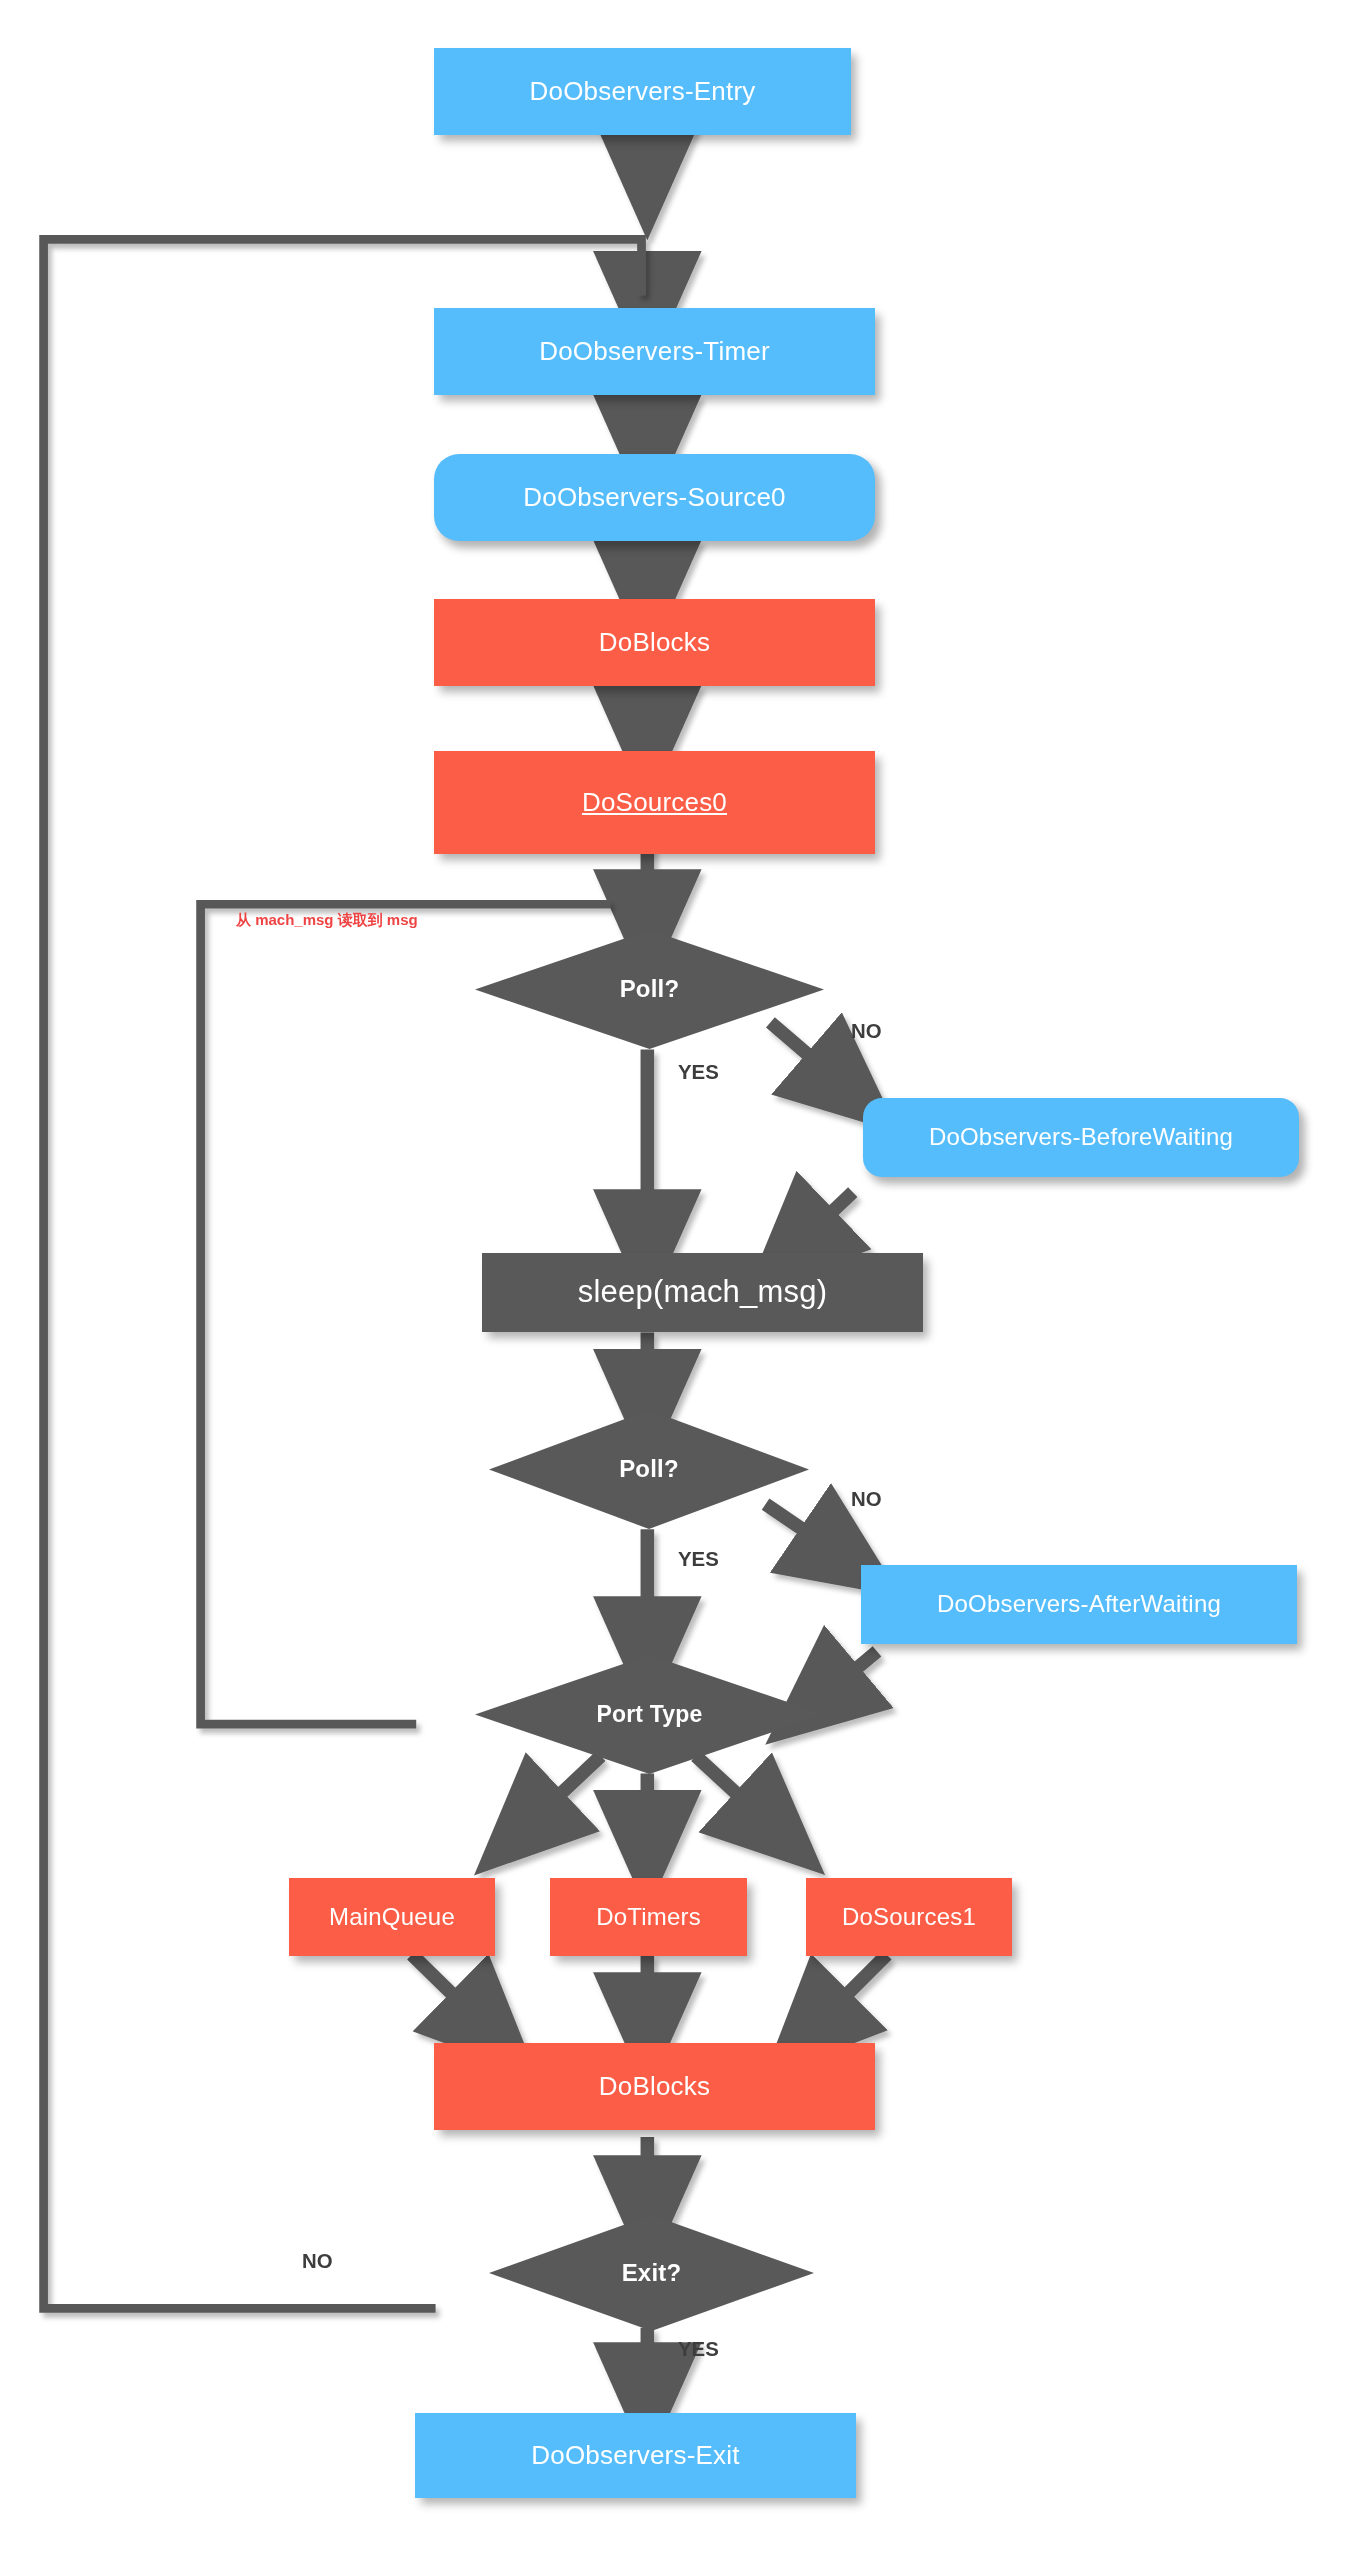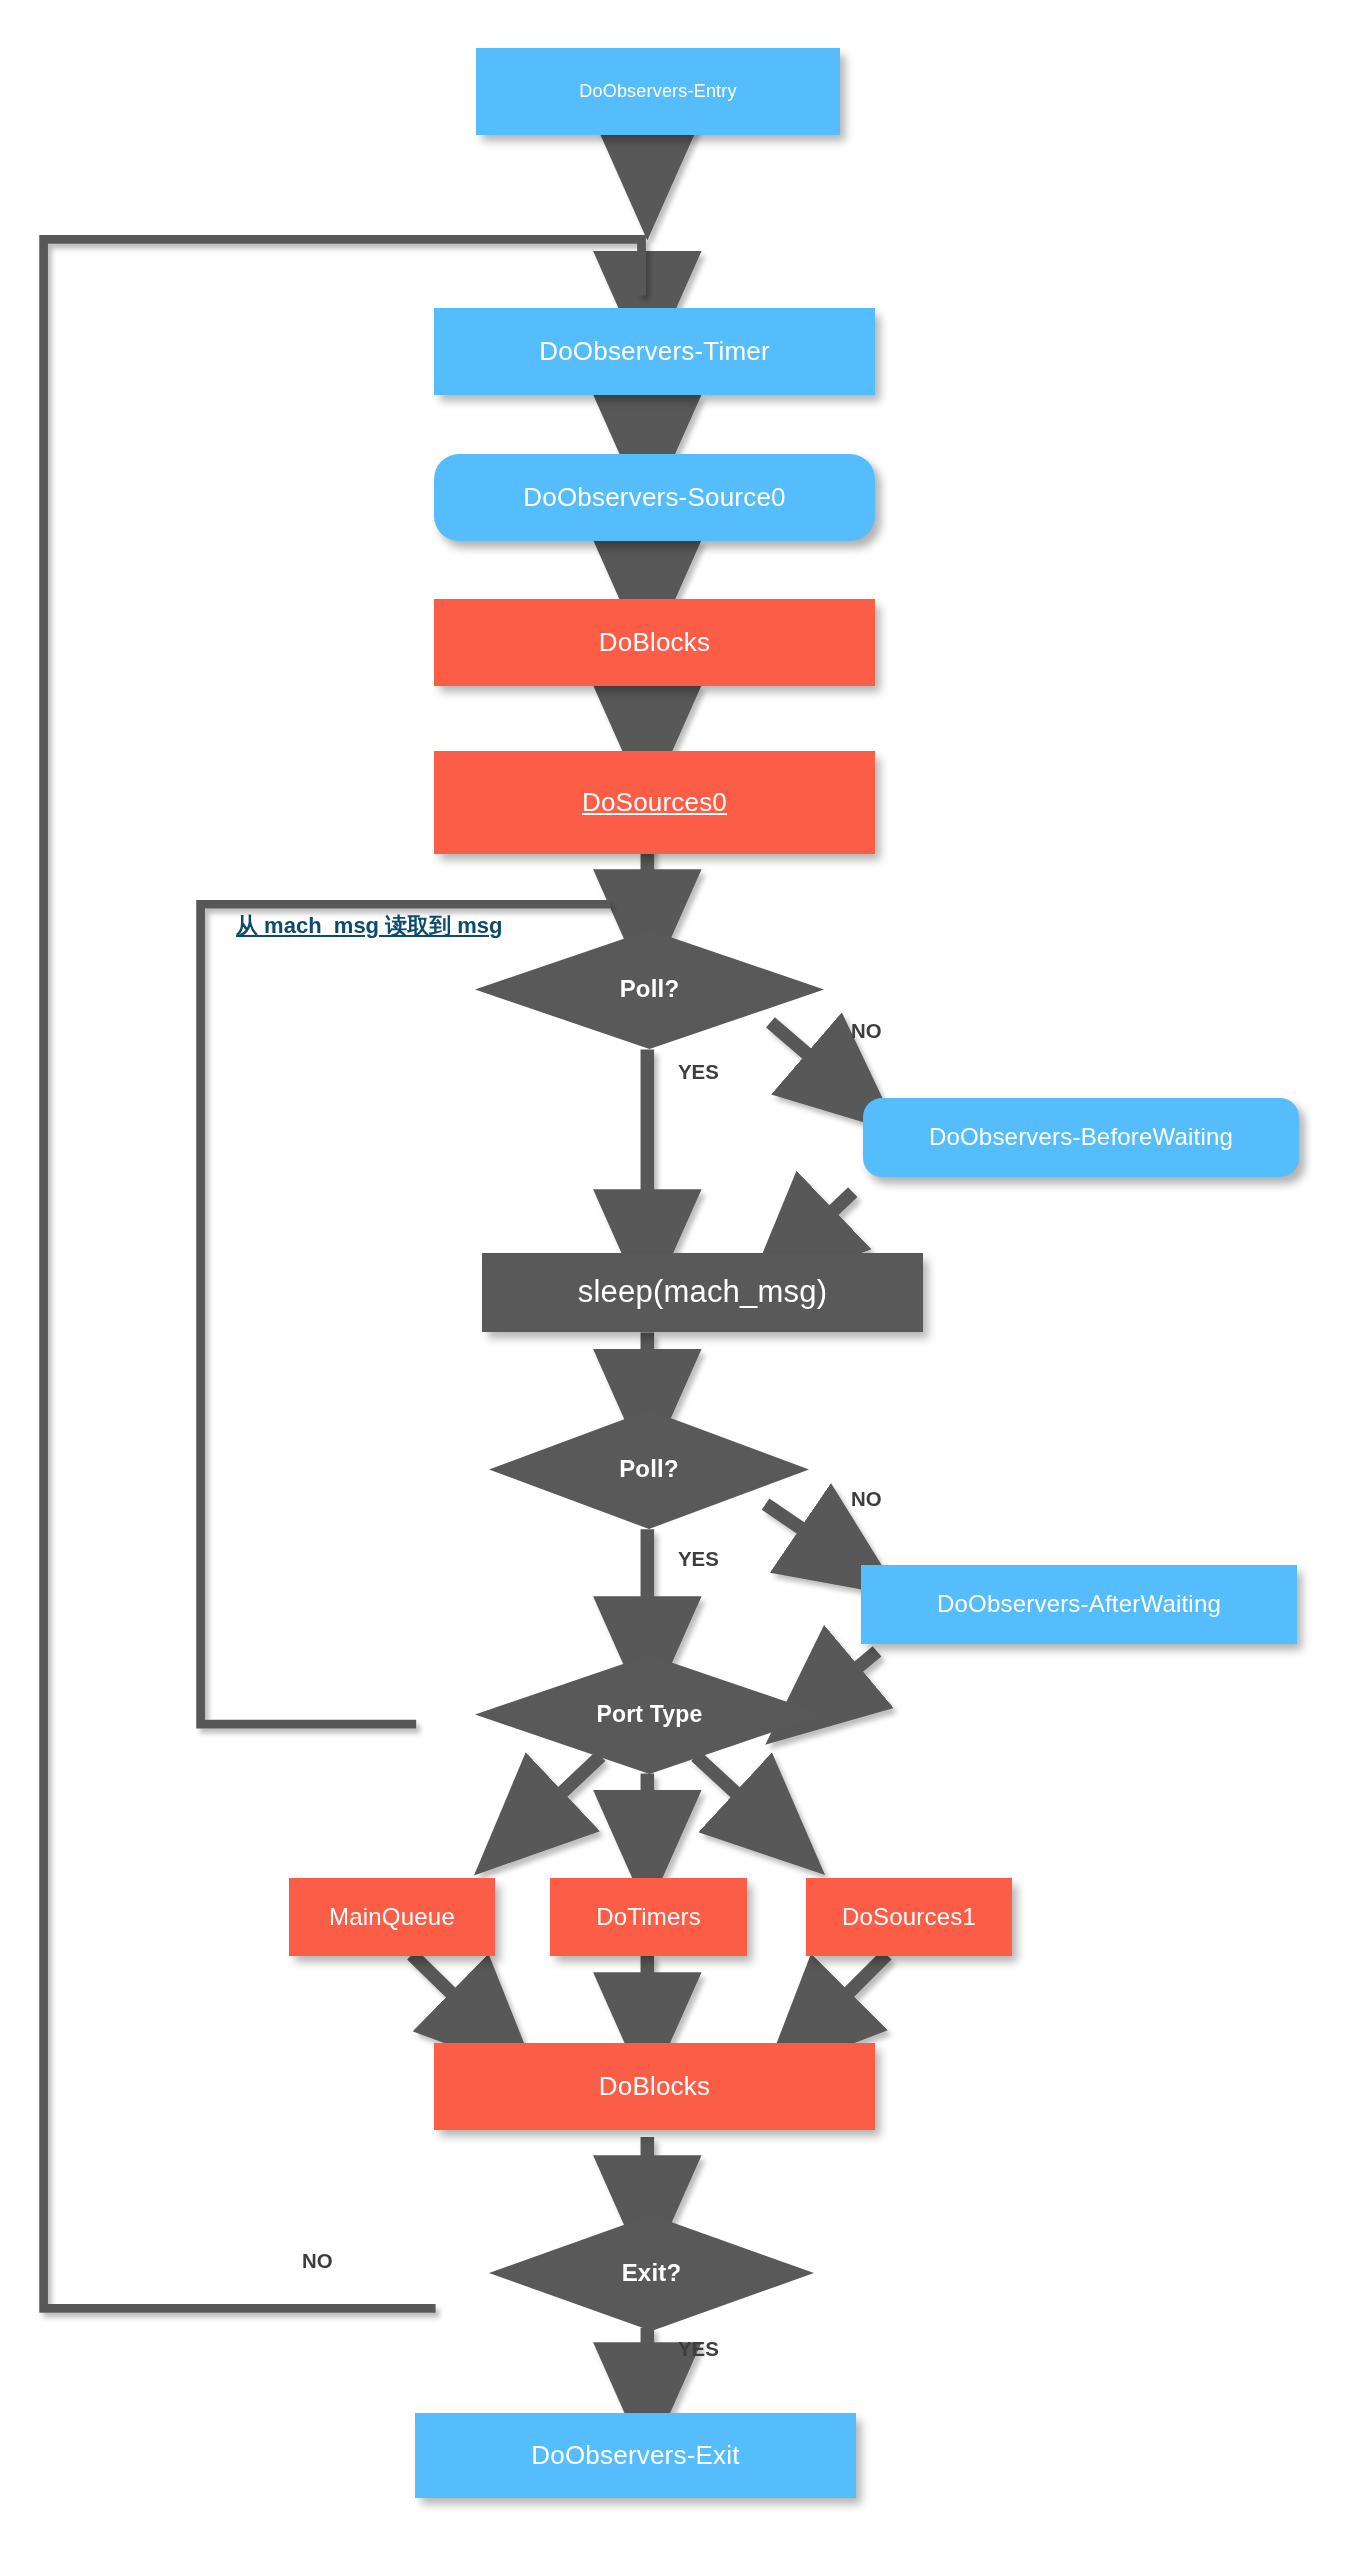--- a/index.html
+++ b/index.html
@@ -61,25 +61,24 @@
   }
   .edge-label {
     position: absolute;
     color: #3d3d3d;
     font-weight: bold;
     font-size: 20.4px;
     white-space: nowrap;
   }
   .cjk-label {
     position: absolute;
-    color: #0c4a6e;
+    color: #ef4444;
     font-weight: bold;
-    font-size: 22px;
+    font-size: 15px;
     white-space: nowrap;
-    text-decoration: underline;
   }
 </style>
 </head>
 <body>
 
 <div id="canvas">
 
   <svg id="edges" viewBox="0 0 1390 2658" xmlns="http://www.w3.org/2000/svg">
     <defs>
       <marker id="fatArrow" markerWidth="9" markerHeight="8" refX="4.5" refY="4" orient="auto" markerUnits="strokeWidth">
@@ -140,21 +139,21 @@
     <g stroke="#595959" fill="none" stroke-width="9" stroke-linecap="square" filter="url(#edgeShadow)">
       <path d="M 625 933 L 207 933 L 207 1779 L 425 1779"></path>
     </g>
     <path d="M 418 1779 L 455 1779" stroke="#595959" stroke-width="9" fill="none" marker-end="url(#thinArrow)" filter="url(#edgeShadow)"></path>
 
     <g stroke="#595959" fill="none" stroke-width="9" stroke-linecap="square" filter="url(#edgeShadow)">
       <path d="M 445 2382 L 45 2382 L 45 247 L 662 247 L 662 300"></path>
     </g>
   </svg>
 
-  <div class="node box blue" style="left:434px; top:48px; width:364px; height:87px; font-size:18px;margin-left:42px;">
+  <div class="node box blue" style="left:434px; top:48px; width:417px; height:87px; font-size:26px;">
     <span>DoObservers-Entry</span>
   </div>
 
   <div class="node box blue" style="left:434px; top:308px; width:441px; height:87px; font-size:26px;">
     <span>DoObservers-Timer</span>
   </div>
 
   <div class="node box blue" style="left:434px; top:454px; width:441px; height:87px; font-size:26px;border-radius:25px;">
     <span>DoObservers-Source0</span>
   </div>

